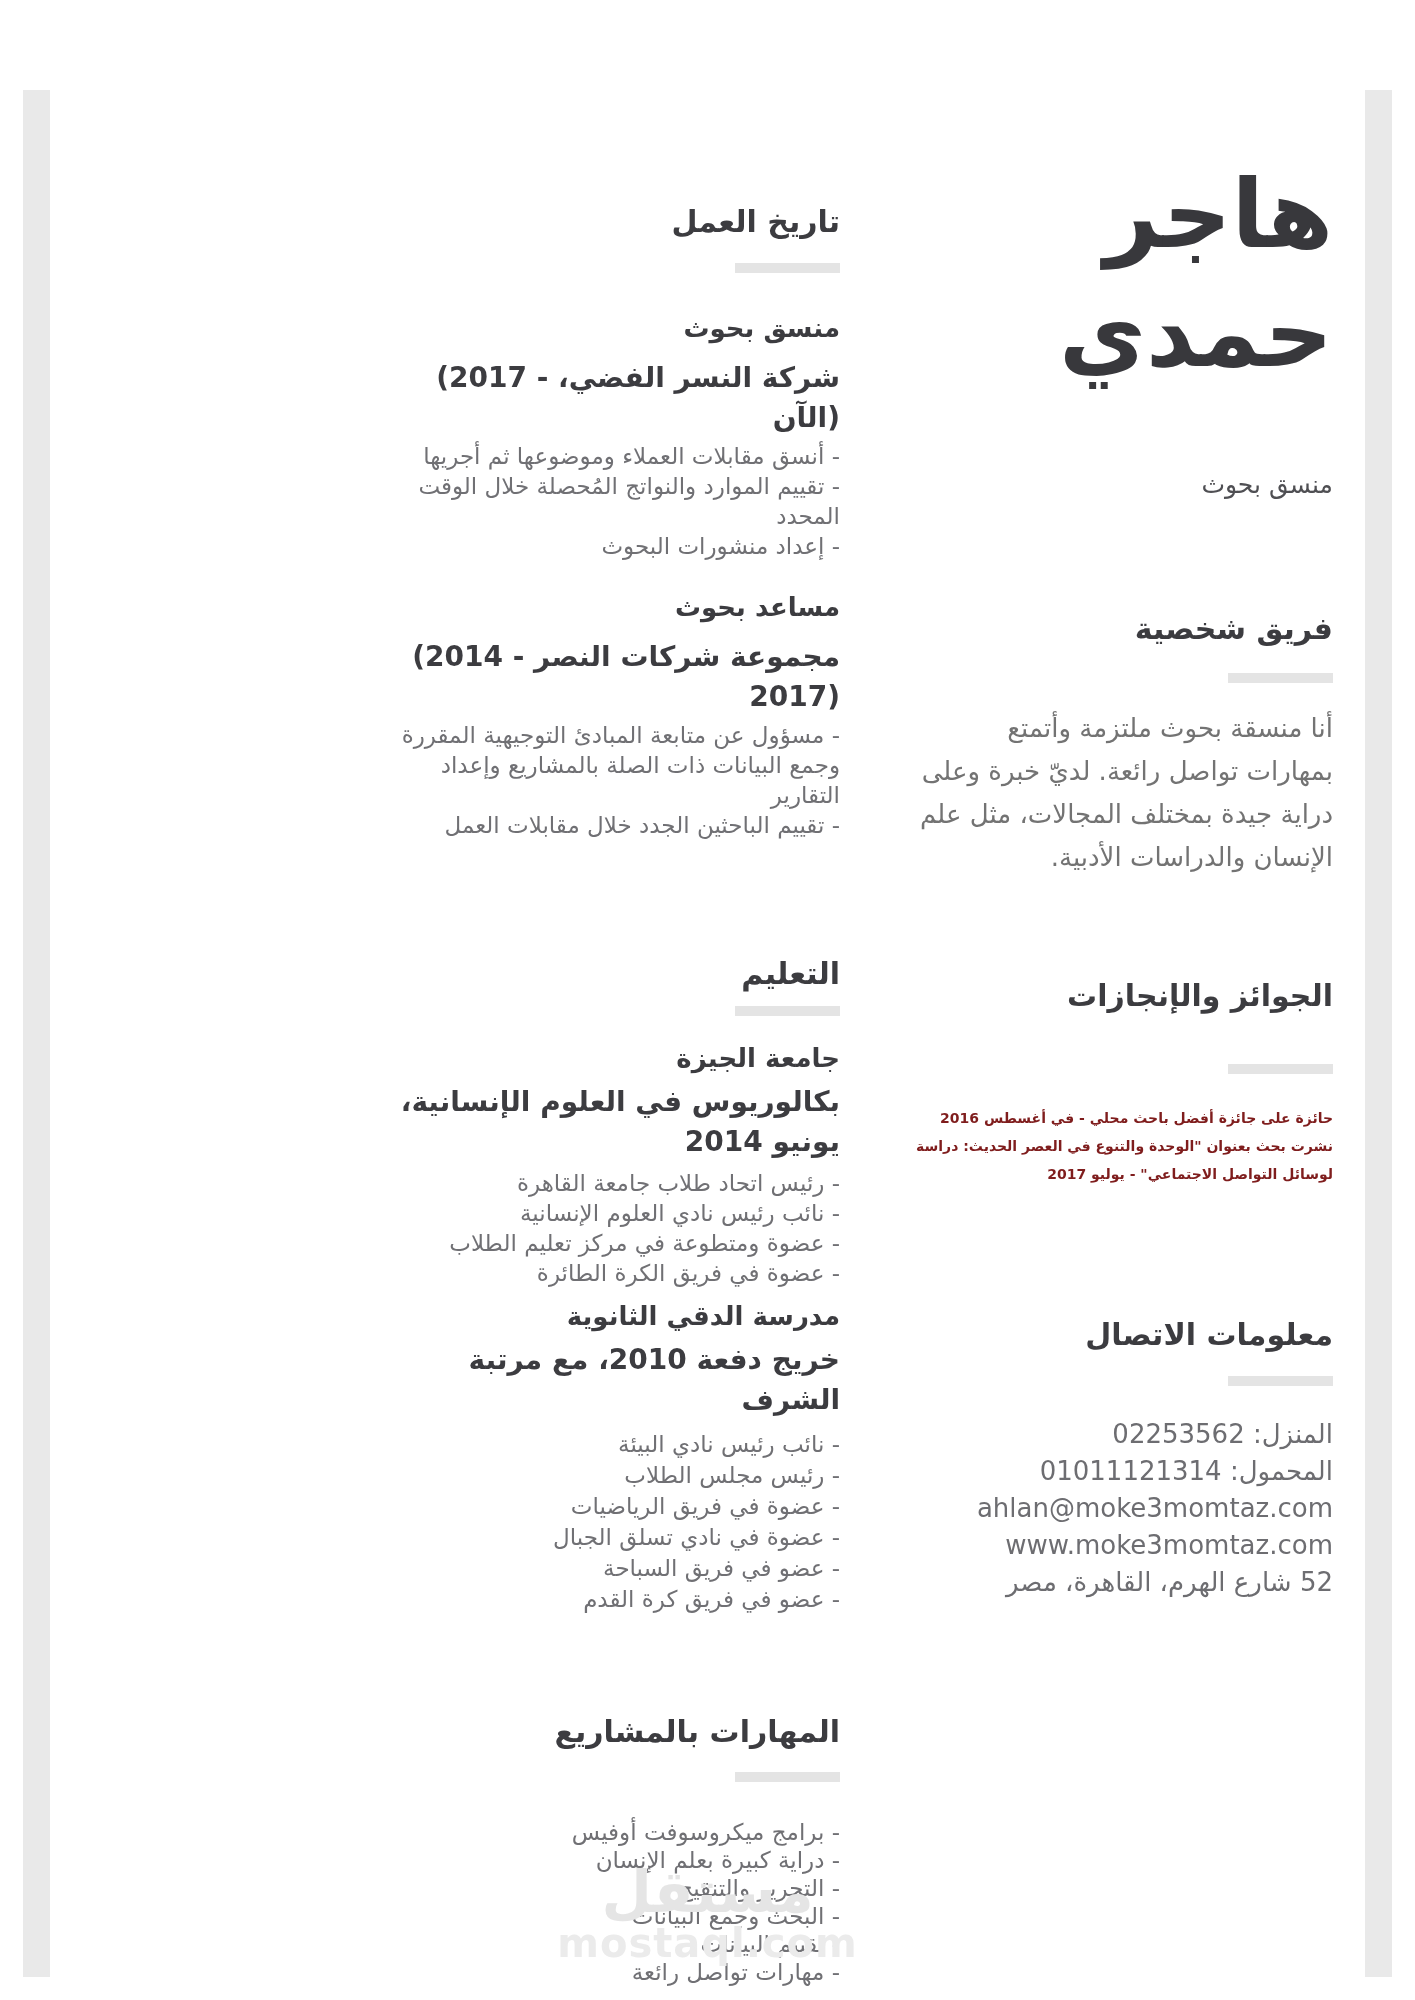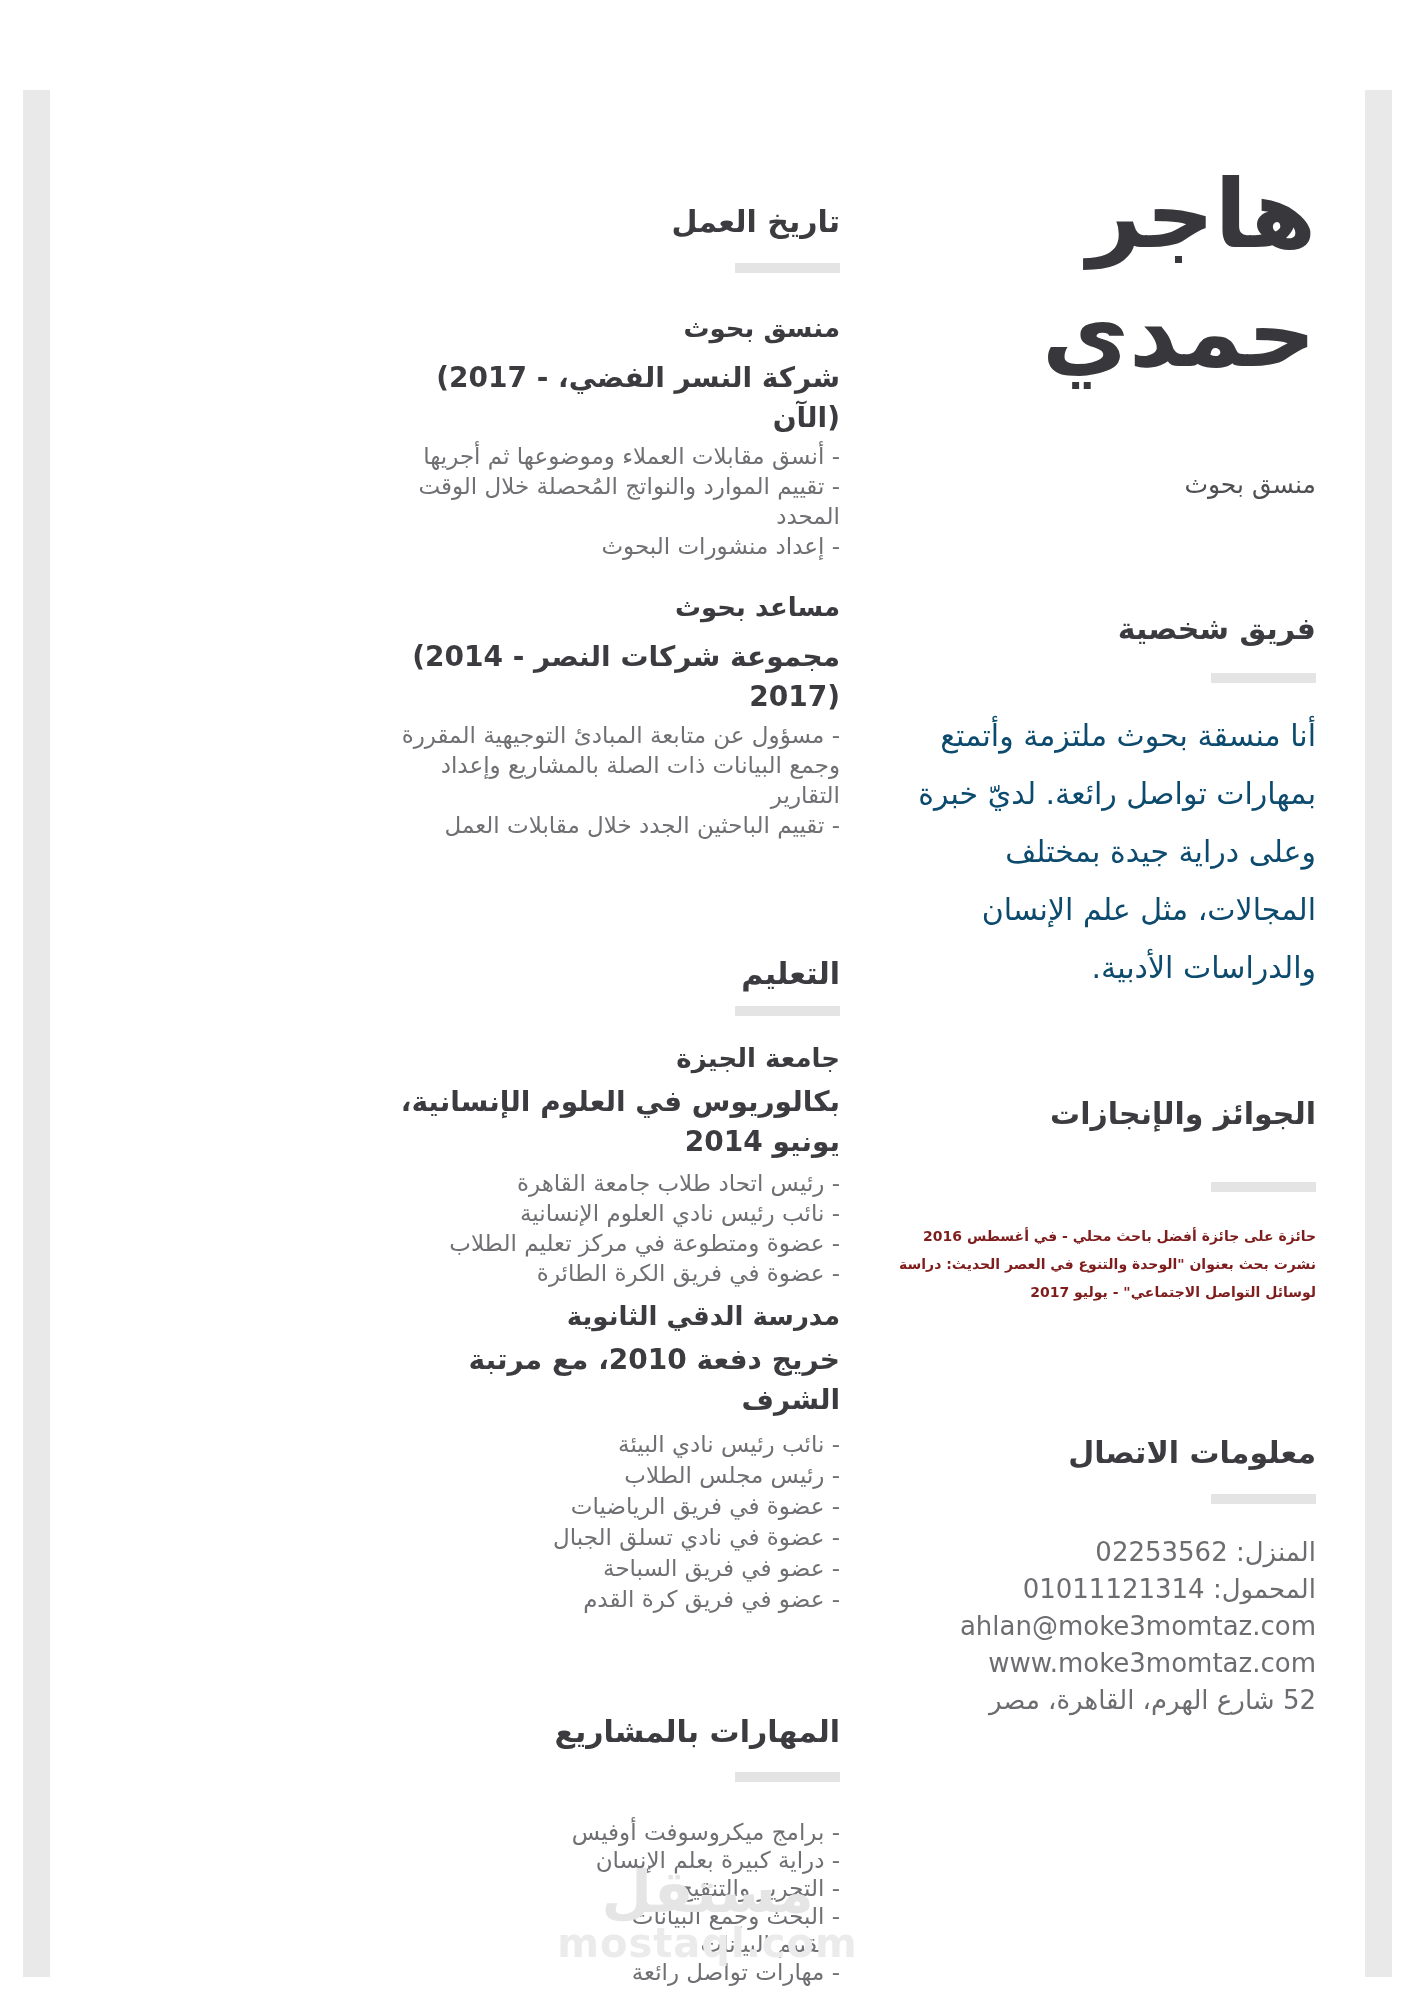--- a/index.html
+++ b/index.html
@@ -5,31 +5,31 @@
   * { margin:0; padding:0; box-sizing:border-box; }
   html,body { background:#ffffff; }
   body { font-family:"DejaVu Sans", sans-serif; direction:rtl; }
   .page { position:relative; width:1415px; height:2000px; background:#ffffff; overflow:hidden; margin:0 auto; }
 
   .edge-strip { position:absolute; top:90px; width:27px; height:1887px; background:#e9e9e9; }
   .edge-strip.left  { left:23px; }
   .edge-strip.right { right:23px; }
 
   .col { position:absolute; top:0; text-align:right; }
-  .col-main  { right:99px;  width:420px; }   
+  .col-main  { right:82px;  width:420px; }   
   .col-side  { right:575px; width:458px; }   
 
   .name { font-size:95px; line-height:1.25; font-weight:bold; color:#38383c; margin-top:155px; letter-spacing:0px; }
   .subtitle { margin-top:75px; font-size:25px; line-height:34px; color:#4f4f53; letter-spacing:10px; font-weight:normal; }
 
   .h { font-size:30px; line-height:39px; font-weight:bold; color:#3c3c40; letter-spacing:3px; }
   .col-side .h { line-height:36px; }
   .bar { width:105px; height:10px; background:#e4e4e4; }
 
-  .body-text { font-size:30px; line-height:58px; color:#0c4a6e; }
+  .body-text { font-size:26px; line-height:43px; color:#737373; }
   .small-text { font-size:14px; line-height:28px; color:#7f1d1d;font-weight:bold; }
   .contact-line { font-size:26px; line-height:37px; color:#6d6d71; }
 
   .job-title   { font-size:26px; line-height:34px; font-weight:bold; color:#3c3c40; }
   .job-company { font-size:28px; line-height:40px; font-weight:bold; color:#3c3c40; letter-spacing:1px; }
   ul { list-style:none; }
   .blist li { font-size:23px; line-height:30px; color:#707074; }
   .blist-tight li { font-size:23px; line-height:31px; color:#707074; }
   .skills-list li { font-size:23px; line-height:28px; color:#707074; }
 

